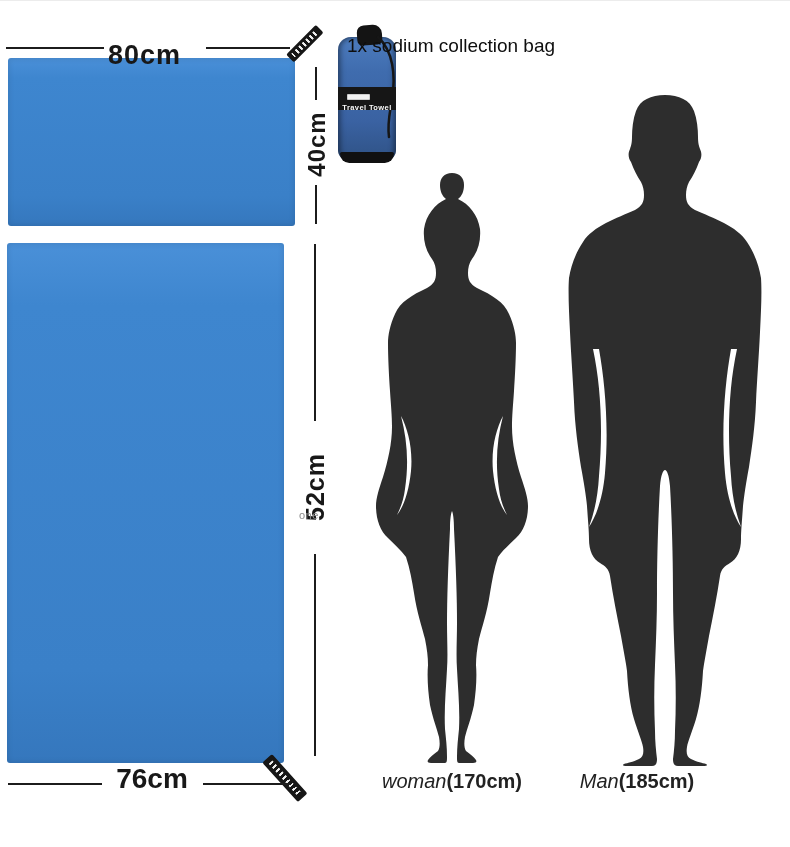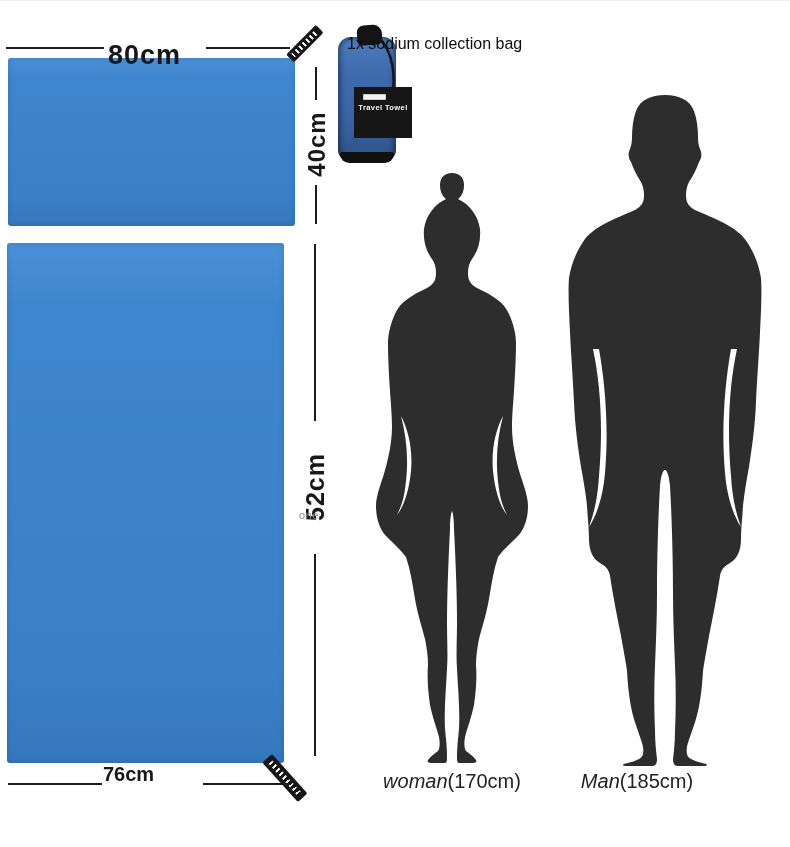--- a/index.html
+++ b/index.html
@@ -14,45 +14,45 @@
     background:linear-gradient(180deg,#4a90d8 0%,var(--towel-blue,#3e86cf) 12%,#3a80c8 82%,#3577bd 100%);
     box-shadow:inset 0 0 6px rgba(0,0,0,.12);
   }
   
   .dim-line-h{position:absolute;height:2px;background:#1c1c1c;}
   .dim-line-v{position:absolute;width:2px;background:#1c1c1c;}
   .dim-label{position:absolute;font-weight:600;color:#181818;letter-spacing:1px;white-space:nowrap;}
   .dim-label.h80{left:108px;top:31px;width:96px;text-align:left;font-size:27px;margin-top:8px;}
   .dim-label.v40{left:281px;top:128px;width:72px;height:30px;line-height:30px;text-align:center;font-size:24px;transform:rotate(-90deg);}
   .dim-label.v52{left:276px;top:470px;width:78px;height:32px;line-height:32px;text-align:center;font-size:25px;transform:rotate(-90deg);}
-  .dim-label.h76{left:103px;top:762px;width:98px;font-size:20px;font-weight:700;letter-spacing:0;}
+  .dim-label.h76{left:103px;top:762px;width:98px;text-align:center;font-size:28px;font-weight:700;letter-spacing:0;}
   .dim-note{position:absolute;left:299px;top:508px;font-size:11px;color:#8a8a8a;letter-spacing:.5px;}
   
   .hang-tag{position:absolute;background:var(--tag-black,#161616);border-radius:2px;display:flex;align-items:center;justify-content:center;}
   .tag-marks{width:80%;height:5px;background:repeating-linear-gradient(90deg,rgba(255,255,255,.92) 0 2px,transparent 2px 5px);}
   .hang-tag.top{left:290px;top:52px;width:42px;height:11px;transform:rotate(-45deg);transform-origin:0 50%;}
   .hang-tag.bottom{left:272px;top:753px;width:53px;height:13px;transform:rotate(48deg);transform-origin:0 0;}
   
   .bag{position:absolute;left:336px;top:24px;width:64px;height:142px;}
   .bag-body{position:absolute;left:2px;top:12px;width:58px;height:124px;border-radius:13px 13px 11px 11px;
     background:linear-gradient(180deg,#4d7cbe 0%,var(--bag-blue,#3f6cae) 28%,#3a62a2 68%,#2f5285 100%);
     box-shadow:inset 3px 0 5px rgba(0,0,0,.35),inset -3px 0 5px rgba(0,0,0,.35);}
   .bag-top{position:absolute;left:21px;top:0;width:25px;height:20px;background:#141414;border-radius:7px 9px 5px 5px;transform:rotate(-4deg);}
-  .bag-band{position:absolute;left:2px;top:62px;width:58px;height:51px;background:#161616;margin-left:16px;}
+  .bag-band{position:absolute;left:2px;top:62px;width:58px;height:23px;background:#161616;}
   .bag-logo{position:absolute;left:9px;top:7px;width:23px;height:6px;background:#f2f2f2;border-radius:1px;
     box-shadow:inset 0 0 0 1px rgba(0,0,0,.15);}
   .bag-label{position:absolute;left:0;top:16px;width:100%;text-align:center;color:#fafafa;font-size:7.5px;font-weight:700;letter-spacing:.4px;white-space:nowrap;}
   .bag-bottom{position:absolute;left:4px;top:127px;width:54px;height:11px;background:#101010;border-radius:2px 2px 10px 10px;}
   .bag-cord{position:absolute;left:0;top:0;width:64px;height:142px;}
   
   .figure-svg{position:absolute;}
   .figure-label{position:absolute;top:769px;width:210px;text-align:center;font-size:20px;color:#222;white-space:nowrap;}
   .figure-label .fname{font-weight:400;font-style:italic;}
-  .figure-label .fheight{font-weight:400;}
-  .title-text{position:absolute;left:347px;top:34px;font-size:16px;color:#0e0e0e;z-index:6;white-space:nowrap;}
+  .figure-label .fheight{font-weight:700;}
+  .title-text{position:absolute;left:347px;top:34px;font-size:19px;color:#0e0e0e;z-index:6;white-space:nowrap;}
 </style>
 </head>
 <body>
 
 <div id="stage">
 
   <div class="title-text">1x sodium collection bag</div>
 
   <div class="towel" style="left:8px;top:57px;width:287px;height:168px;"></div>
   <div class="hang-tag top">

